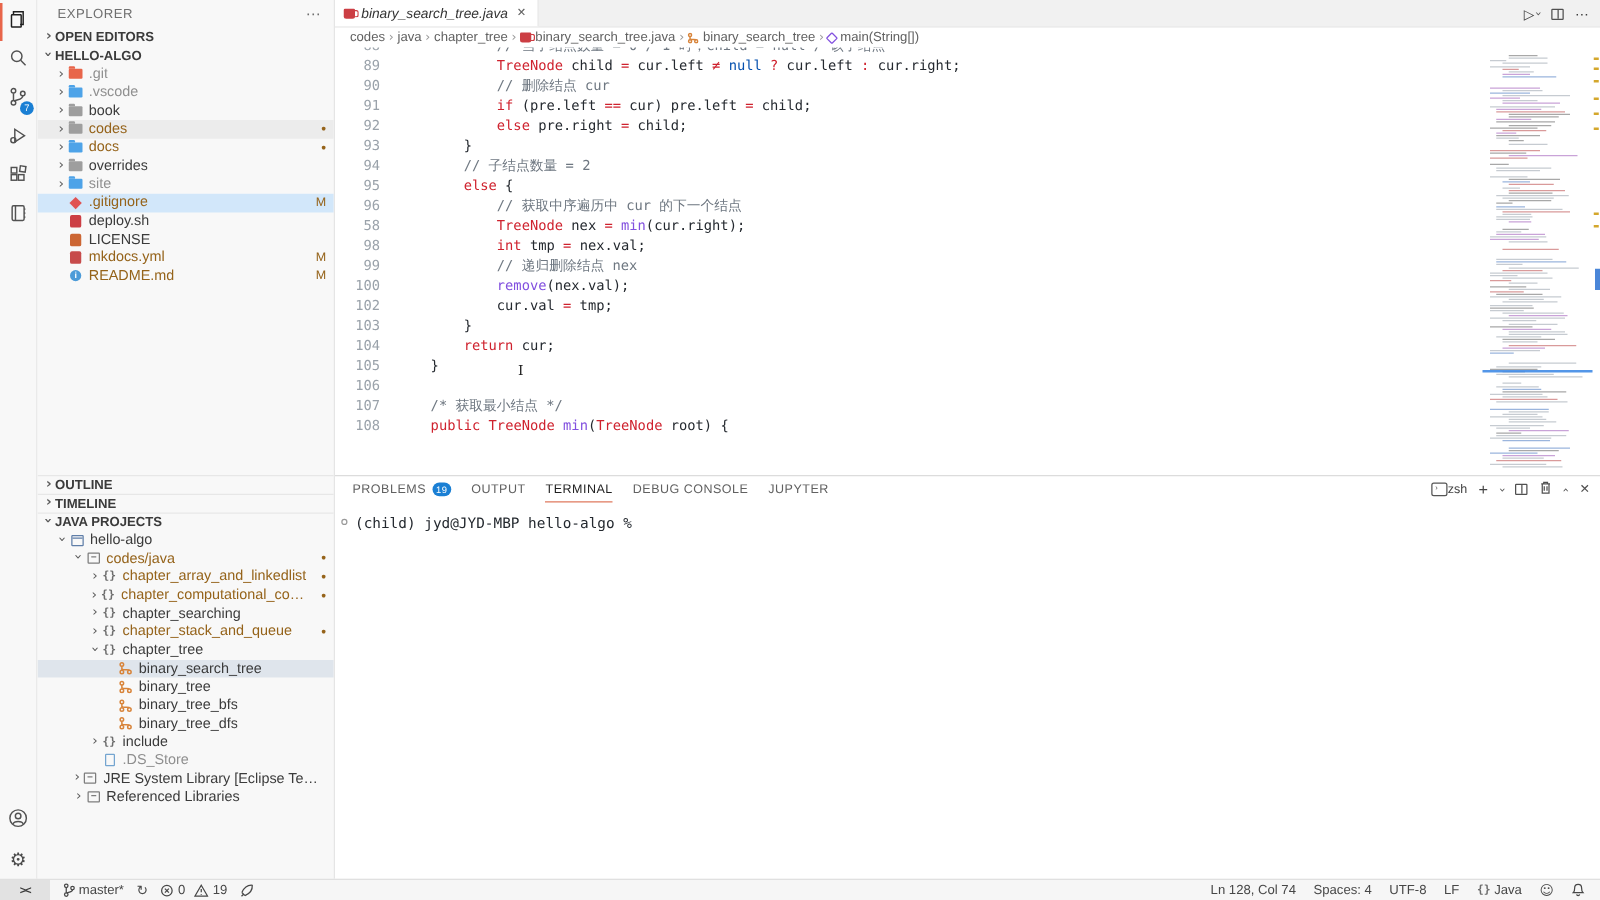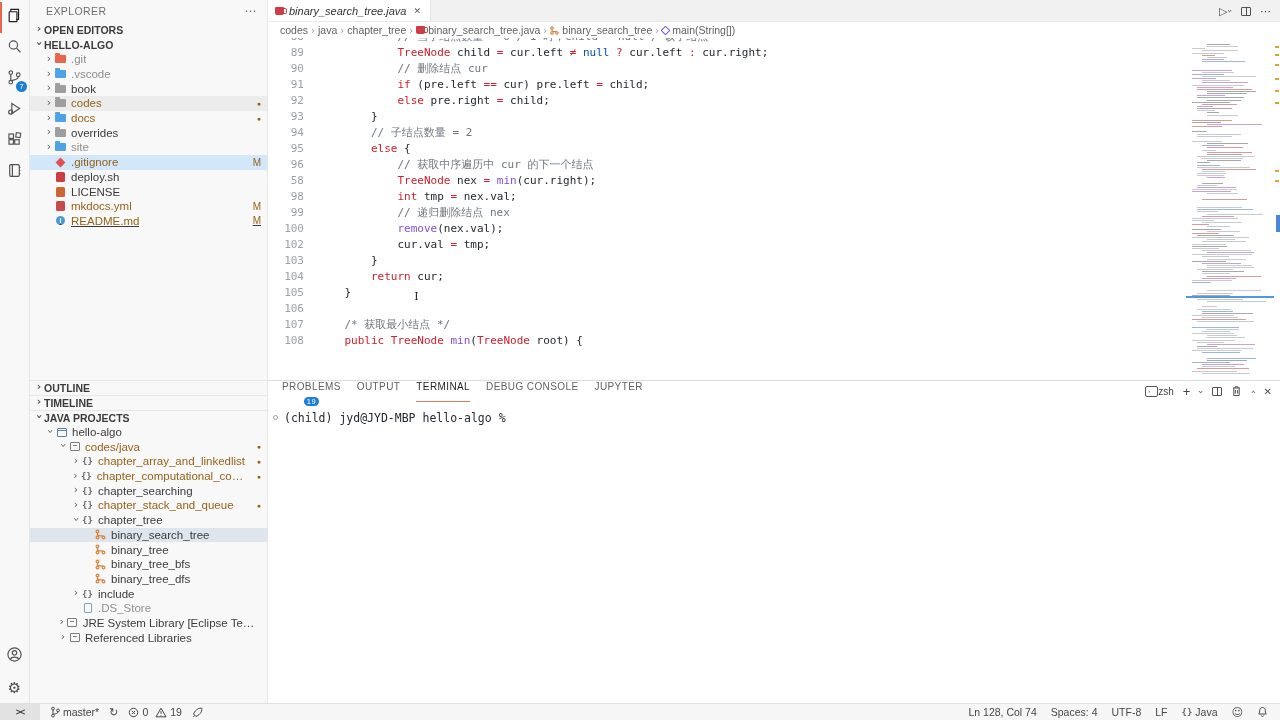--- a/index.html
+++ b/index.html
@@ -91,21 +91,21 @@
   .minimap { position:absolute; top:6px; right:10px; width:80px; bottom:4px; overflow:hidden; }
   .mm-row { height:1px; margin-bottom:1.15px; }
   .mm-cursorline { position:absolute; right:6px; width:88px; top:258px; height:2px; background:#3584e4; opacity:.85; }
   .scroll-mark { position:absolute; right:0; top:177px; width:4px; height:17px; background:#4a86d8; }
   .ruler-mark { position:absolute; right:1px; width:4px; height:2px; background:#d4a72c; }
   .ibeam { position:absolute; left:145px; top:253px; width:7px; height:11px; font-family:"DejaVu Serif", serif; font-size:11px; line-height:11px; color:#222; text-align:center; }
 
   
   .panel { height:323px; border-top:1px solid #dcdcdc; background:#fff; display:flex; flex-direction:column; }
   .panel-hdr { height:21px; display:flex; align-items:center; padding:0 8px 0 14px; position:relative; }
-  .ptab { font-size:10px; letter-spacing:.4px; color:#616161; margin-right:16px; display:flex; align-items:center; gap:5px; height:100%; cursor:pointer; border-bottom:1.5px solid transparent;flex-direction:column; }
+  .ptab { font-size:10px; letter-spacing:.4px; color:#616161; margin-right:16px; display:flex; align-items:center; gap:5px; height:100%; cursor:pointer; border-bottom:1.5px solid transparent; }
   .ptab.active { color:#1f1f1f; border-bottom-color:#e07a5f; }
   .ptab .pbadge { background:#1a7fd4; color:#fff; border-radius:7px; font-size:7.5px; min-width:13px; height:11px; display:flex; align-items:center; justify-content:center; padding:0 3px; }
   .panel-controls { margin-left:auto; display:flex; align-items:center; gap:9px; color:#505050; }
   .term-ic { width:13px; height:11px; border:1px solid #555; border-radius:2px; font-size:6px; display:flex; align-items:flex-start; justify-content:flex-start; padding:1px 0 0 2px; color:#555; }
   .shell-lbl { font-size:10px; color:#424242; margin-left:-4px; }
   .pc-plus { font-size:13px; color:#444; }
   .pc-chevd { font-size:9px; transform:rotate(90deg); display:inline-block; font-family:"DejaVu Sans", sans-serif; }
   .pc-chevu { font-size:9px; transform:rotate(-90deg); display:inline-block; font-family:"DejaVu Sans", sans-serif; }
   .pc-x { font-size:10px; font-family:"DejaVu Sans", sans-serif; }
   .panel-body { flex:1; padding:9px 0 0 5px; font-family:"DejaVu Sans Mono", monospace; font-size:11.5px; color:#24292f; display:flex; align-items:flex-start; }
@@ -284,21 +284,21 @@
               <span class="lbl">LICENSE</span>
             </div>
             <div class="trow" style="padding-left: 14px;">
               <span class="chev"></span>
               <span class="tico">
                 <span class="sq" style="background: rgb(199, 75, 75);"></span>
               </span>
               <span class="lbl mod">mkdocs.yml</span>
               <span class="badge-right">M</span>
             </div>
-            <div class="trow" style="padding-left: 14px; text-decoration: underline;">
+            <div class="trow" style="padding-left: 14px;">
               <span class="chev"></span>
               <span class="tico">
                 <span class="circ-i">i</span>
               </span>
               <span class="lbl mod">README.md</span>
               <span class="badge-right">M</span>
             </div>
           </div>
       </div>
       <div class="sec-hdr bordered">

